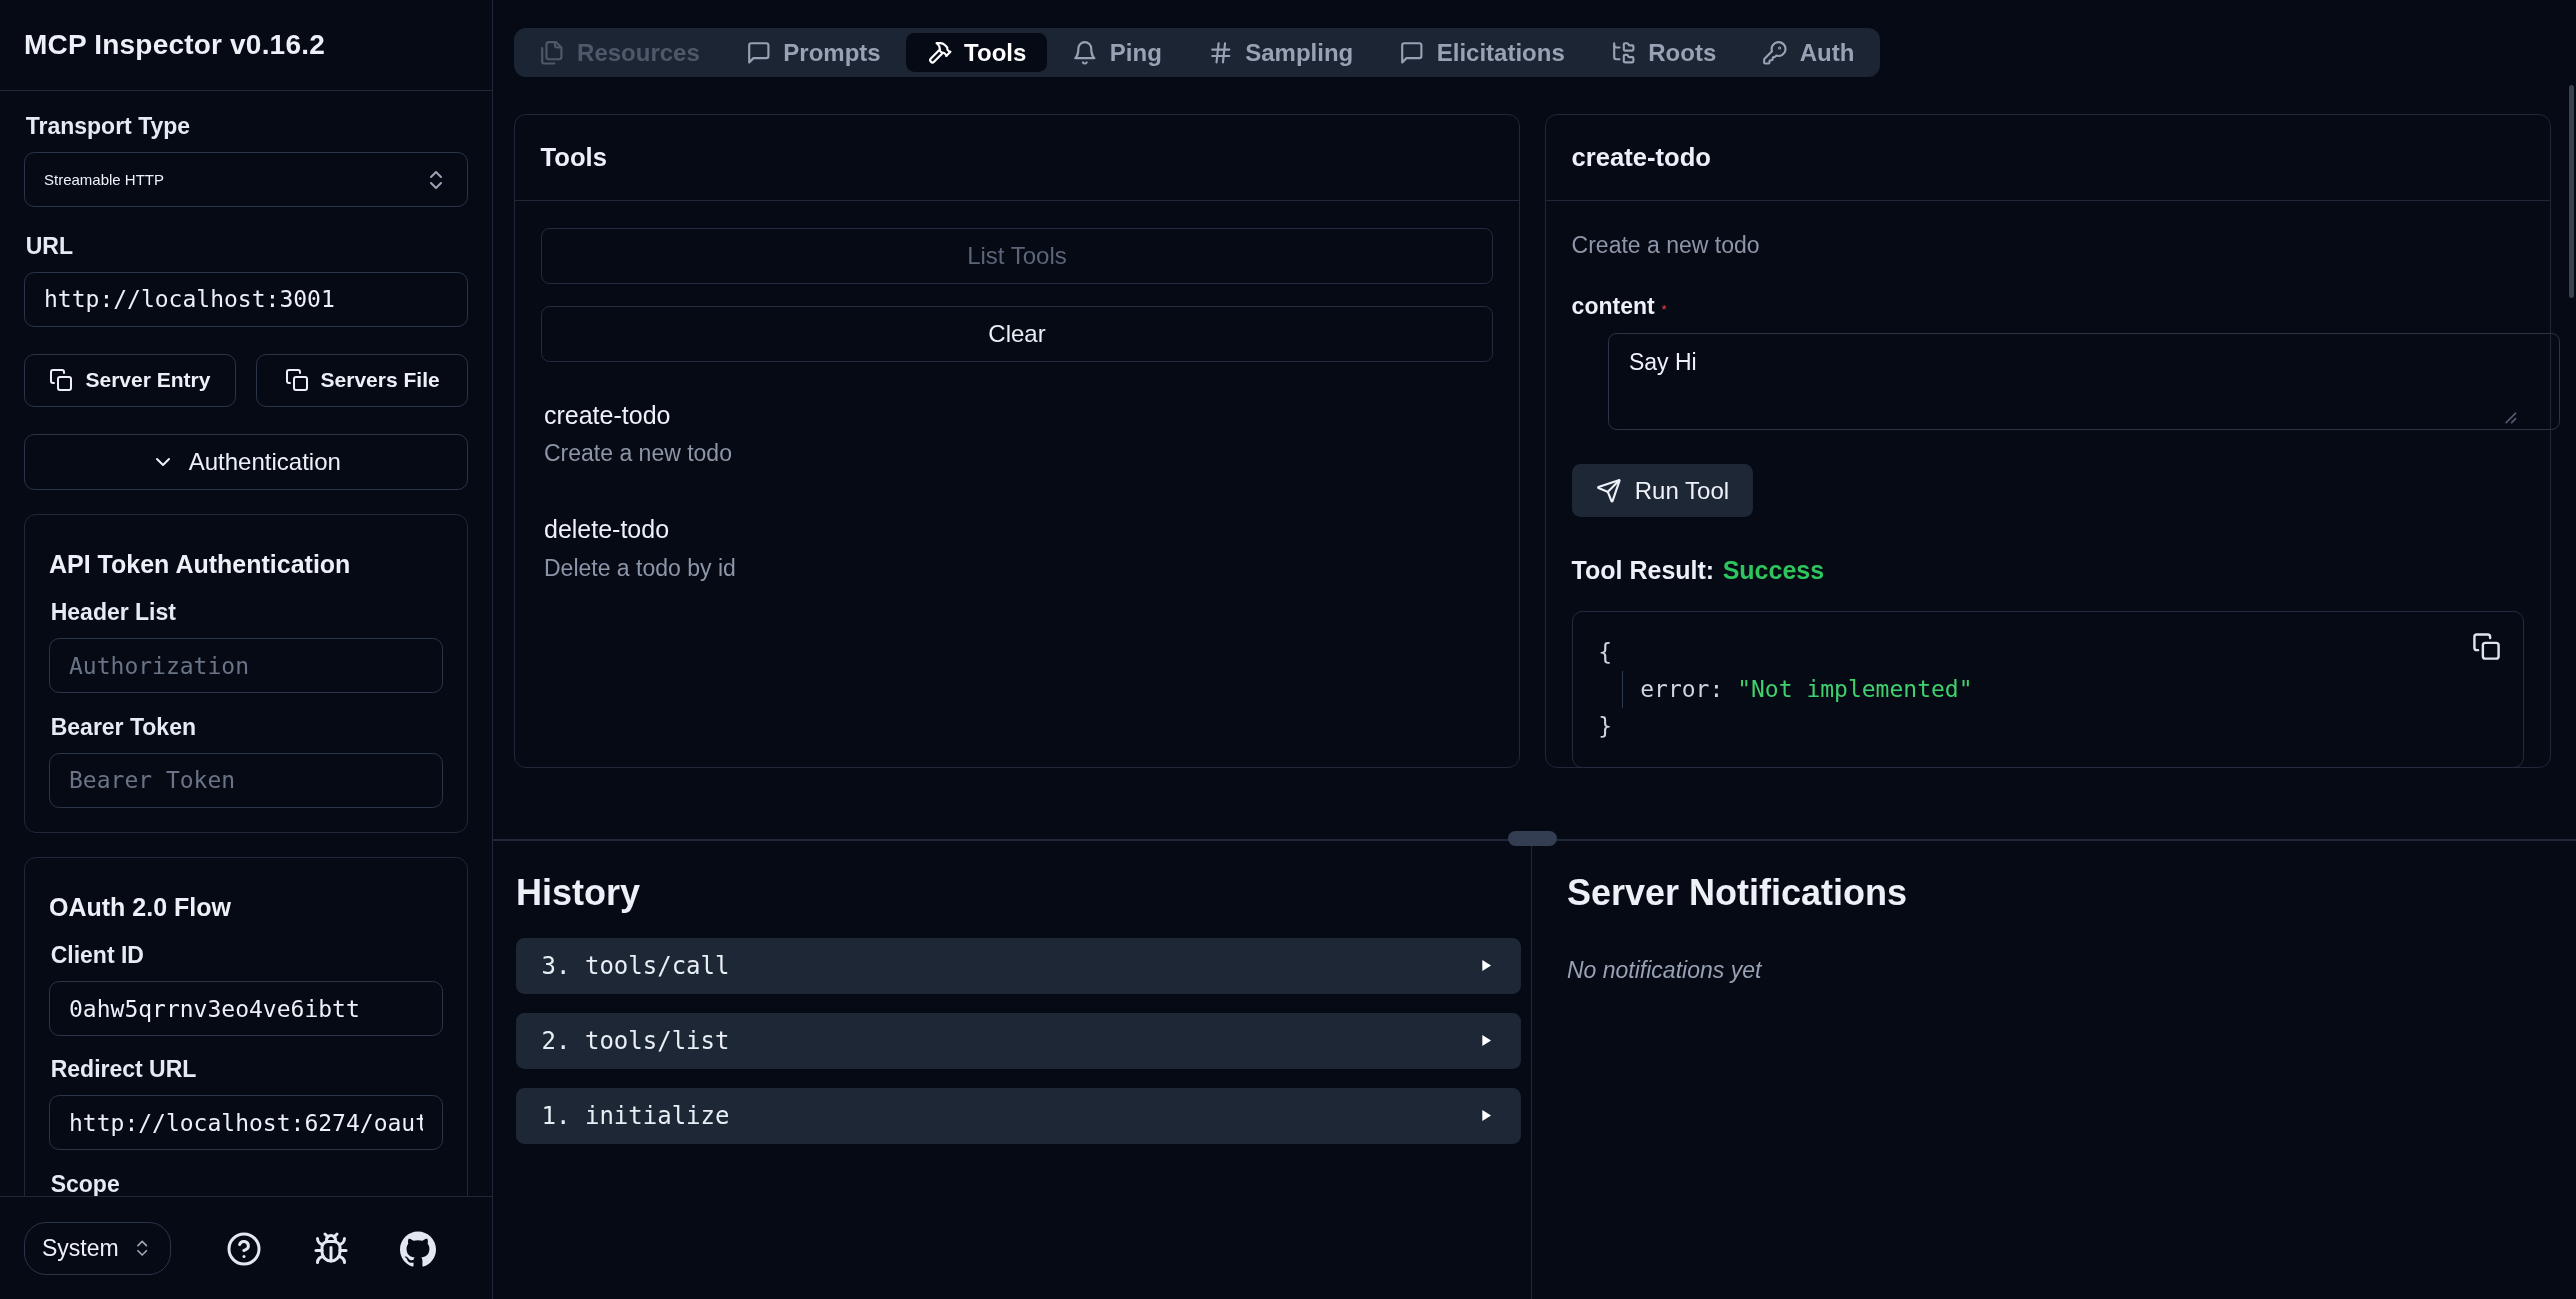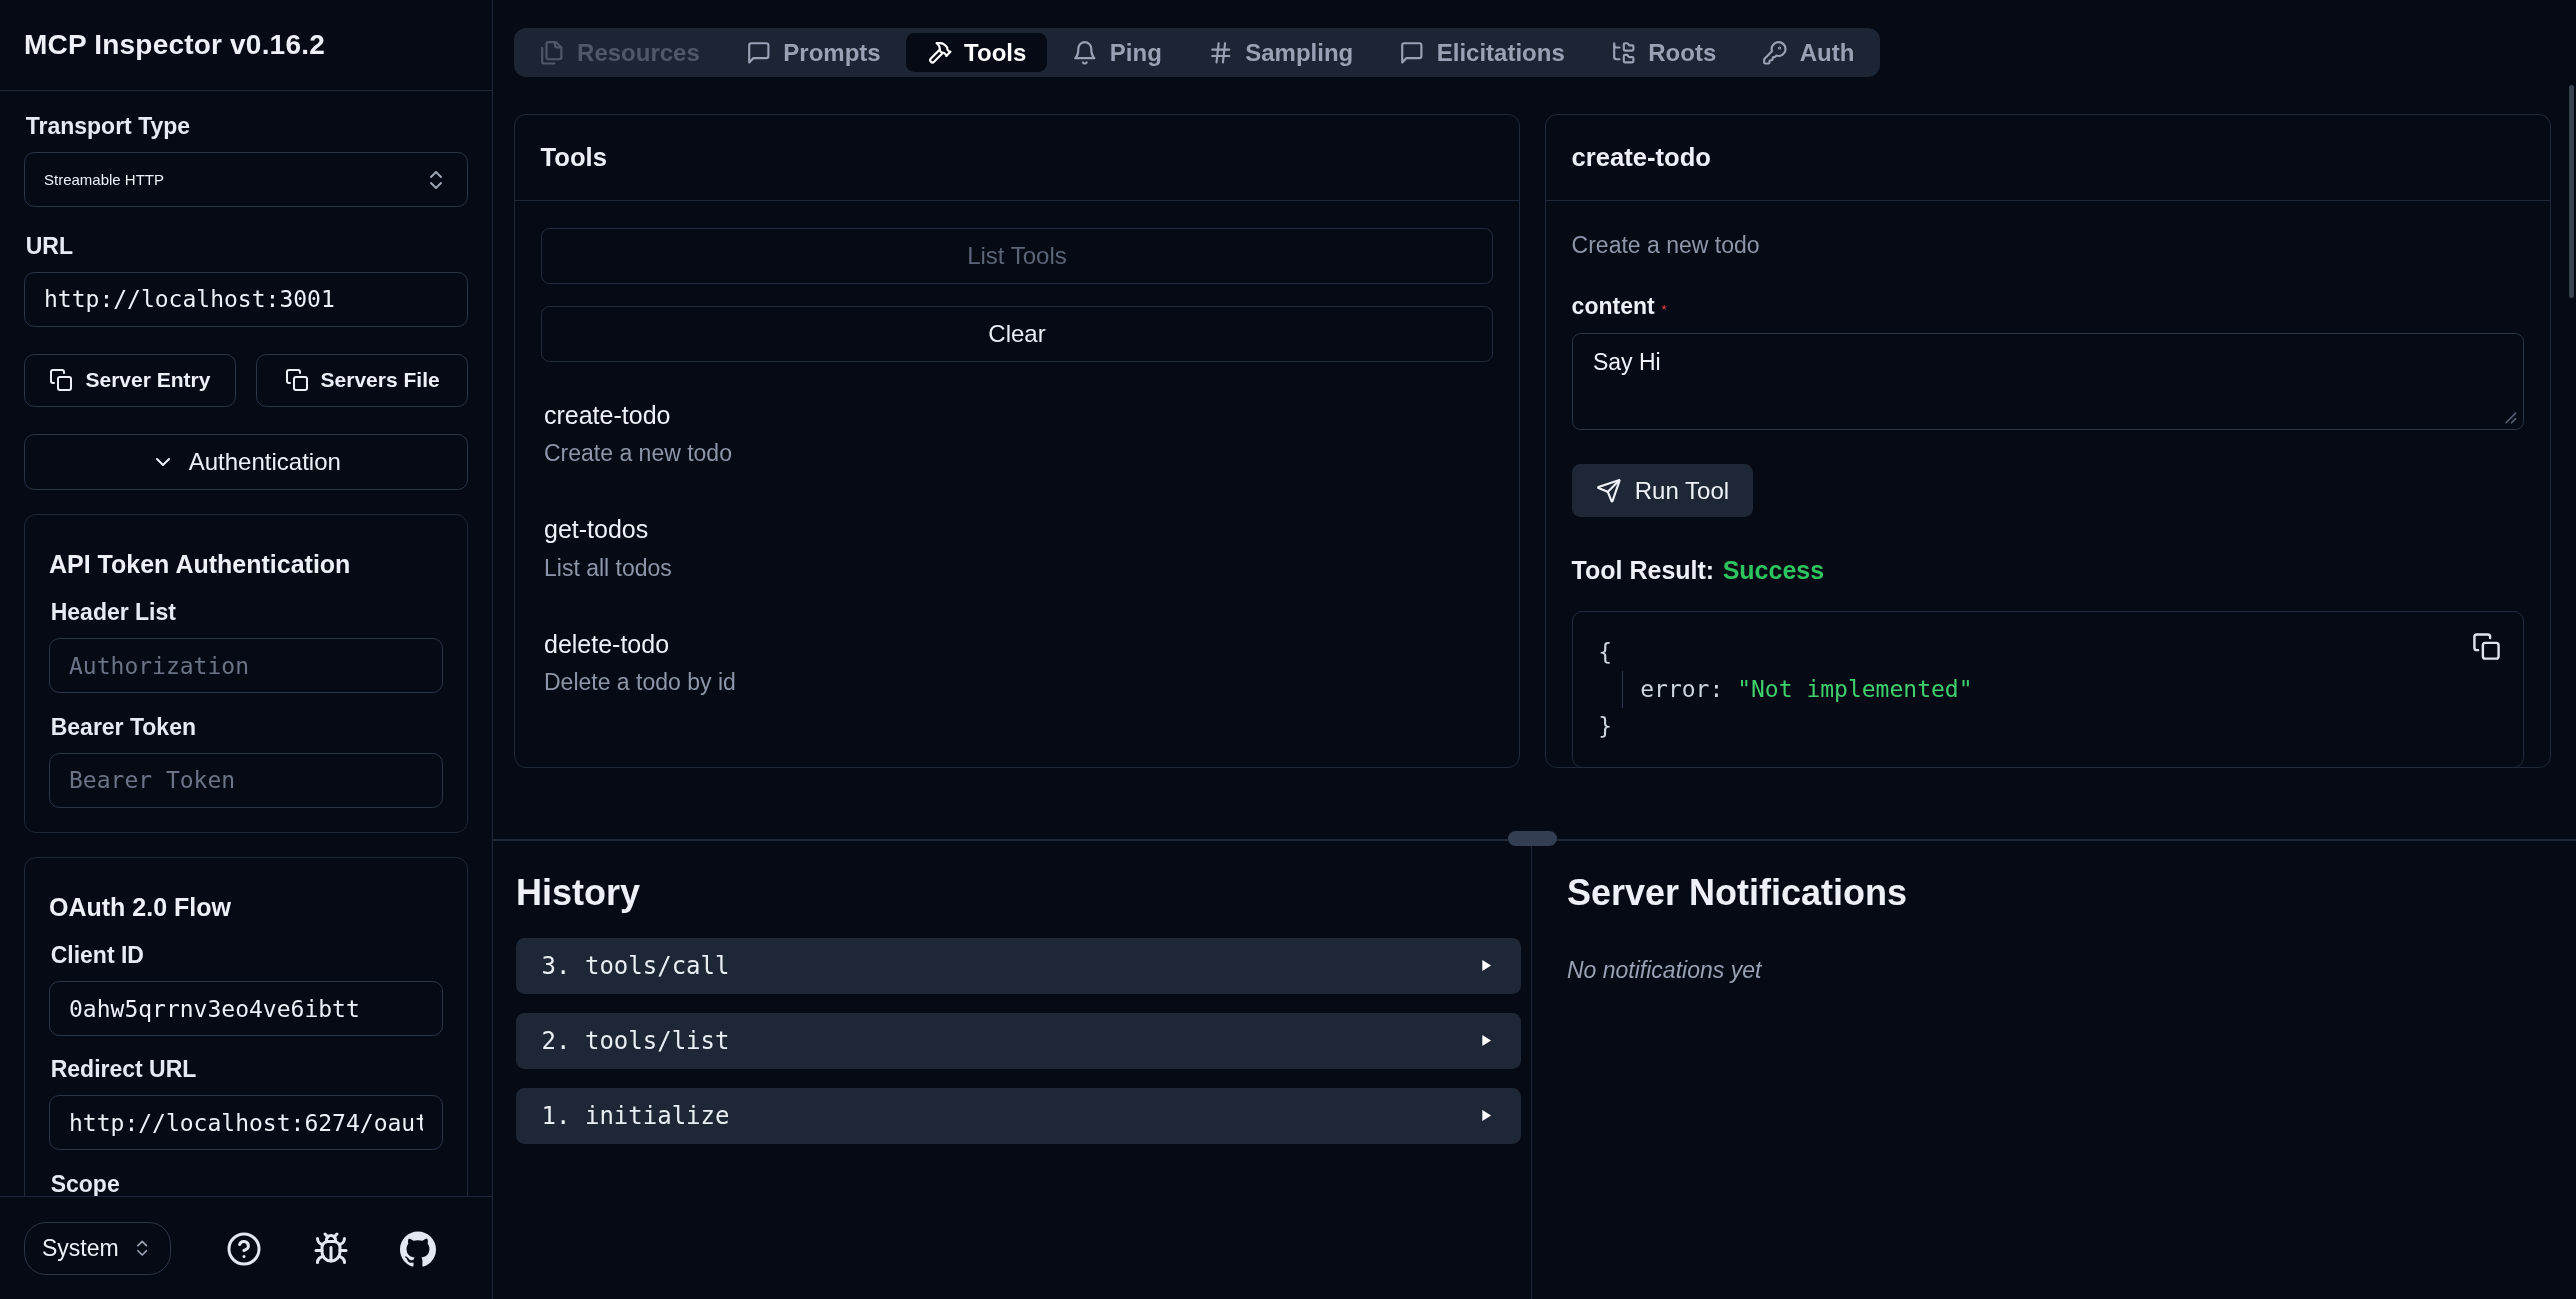--- a/index.html
+++ b/index.html
@@ -84,21 +84,21 @@
   .tool-list{margin-top:39px;padding:0 3.4px;}
   .tool-item{margin-bottom:48px;cursor:pointer;}
   .tool-name{font-size:25px;font-weight:500;color:#eef2f8;}
   .tool-desc{font-size:23px;color:var(--muted);margin-top:10.2px;}
 
   .detail-desc{font-size:23px;color:var(--muted);margin:3.4px 0 34px;}
   .content-label{font-size:23px;font-weight:600;}
   .req-mark{color:var(--red);margin-left:6.8px;}
   .content-box{margin-top:13.6px;position:relative;}
   textarea.content-input{width:100%;height:97px;border:1.7px solid var(--input-border);border-radius:8.5px;background:transparent;
-    color:#eef2f8;font-size:23px;font-family:"Liberation Sans",sans-serif;padding:15.3px 20.4px;resize:none;outline:none;}
+    color:#eef2f8;font-size:23px;font-family:"Liberation Sans",sans-serif;padding:15.3px 20.4px;resize:none;outline:none;margin-left:36px;}
   .resize-grip{position:absolute;right:6.8px;bottom:8.5px;width:19px;height:19px;color:#525d70;}
   .run-btn{margin-top:31px;height:53px;padding:0 24px;border:none;border-radius:8.5px;background:var(--surface);color:#eef2f8;
     display:flex;align-items:center;gap:13.6px;font-size:24px;font-weight:400;font-family:inherit;cursor:pointer;}
   .run-btn .icon{width:25.6px;height:25.6px;}
   .result-line{margin-top:39px;font-size:25px;font-weight:bold;}
   .result-status{color:var(--green);margin-left:8.5px;}
   .json-box{margin-top:25.6px;border:1.7px solid #222c3e;border-radius:10.2px;padding:22px 25.6px;position:relative;
     font-family:var(--mono);font-size:23px;line-height:37px;color:#cdd5e0;}
   .json-indent{border-left:1.7px solid #2c3850;margin-left:24px;padding-left:17px;}
   .json-key{color:#cdd5e0;}
@@ -298,24 +298,20 @@
         <div class="panel-header">Tools</div>
         <div class="panel-body">
           <button class="wide-btn ghost">List Tools</button>
           <button class="wide-btn normal">Clear</button>
           <div class="tool-list">
             <div class="tool-item">
               <div class="tool-name">create-todo</div>
               <div class="tool-desc">Create a new todo</div>
             </div>
             <div class="tool-item">
-              <div class="tool-name">get-todos</div>
-              <div class="tool-desc">List all todos</div>
-            </div>
-            <div class="tool-item">
               <div class="tool-name">delete-todo</div>
               <div class="tool-desc">Delete a todo by id</div>
             </div>
           </div>
         </div>
       </section>
 
       <section class="card-panel">
         <div class="panel-header">create-todo</div>
         <div class="panel-body">

